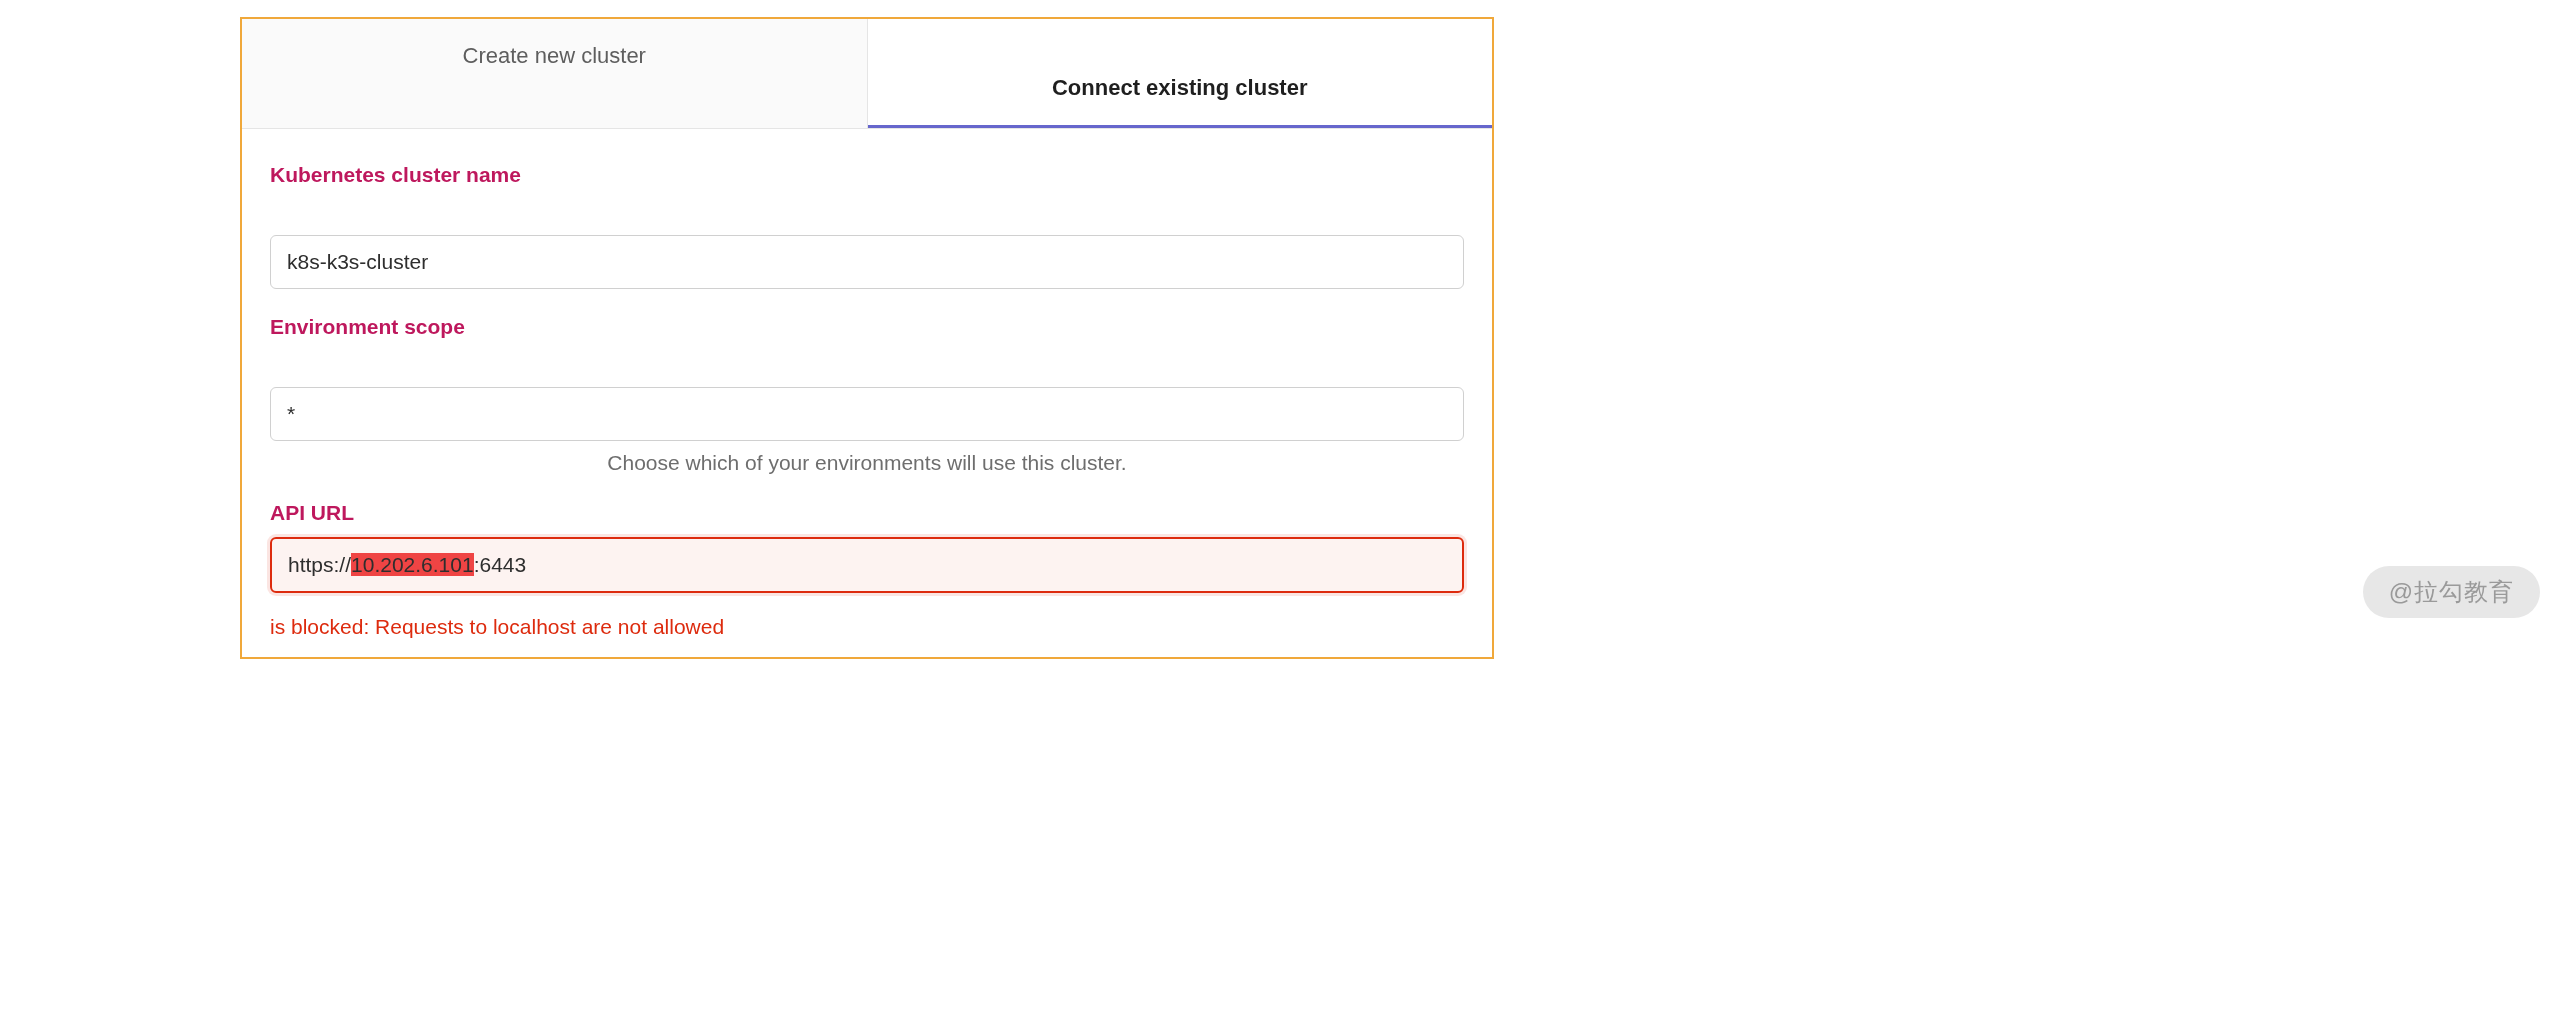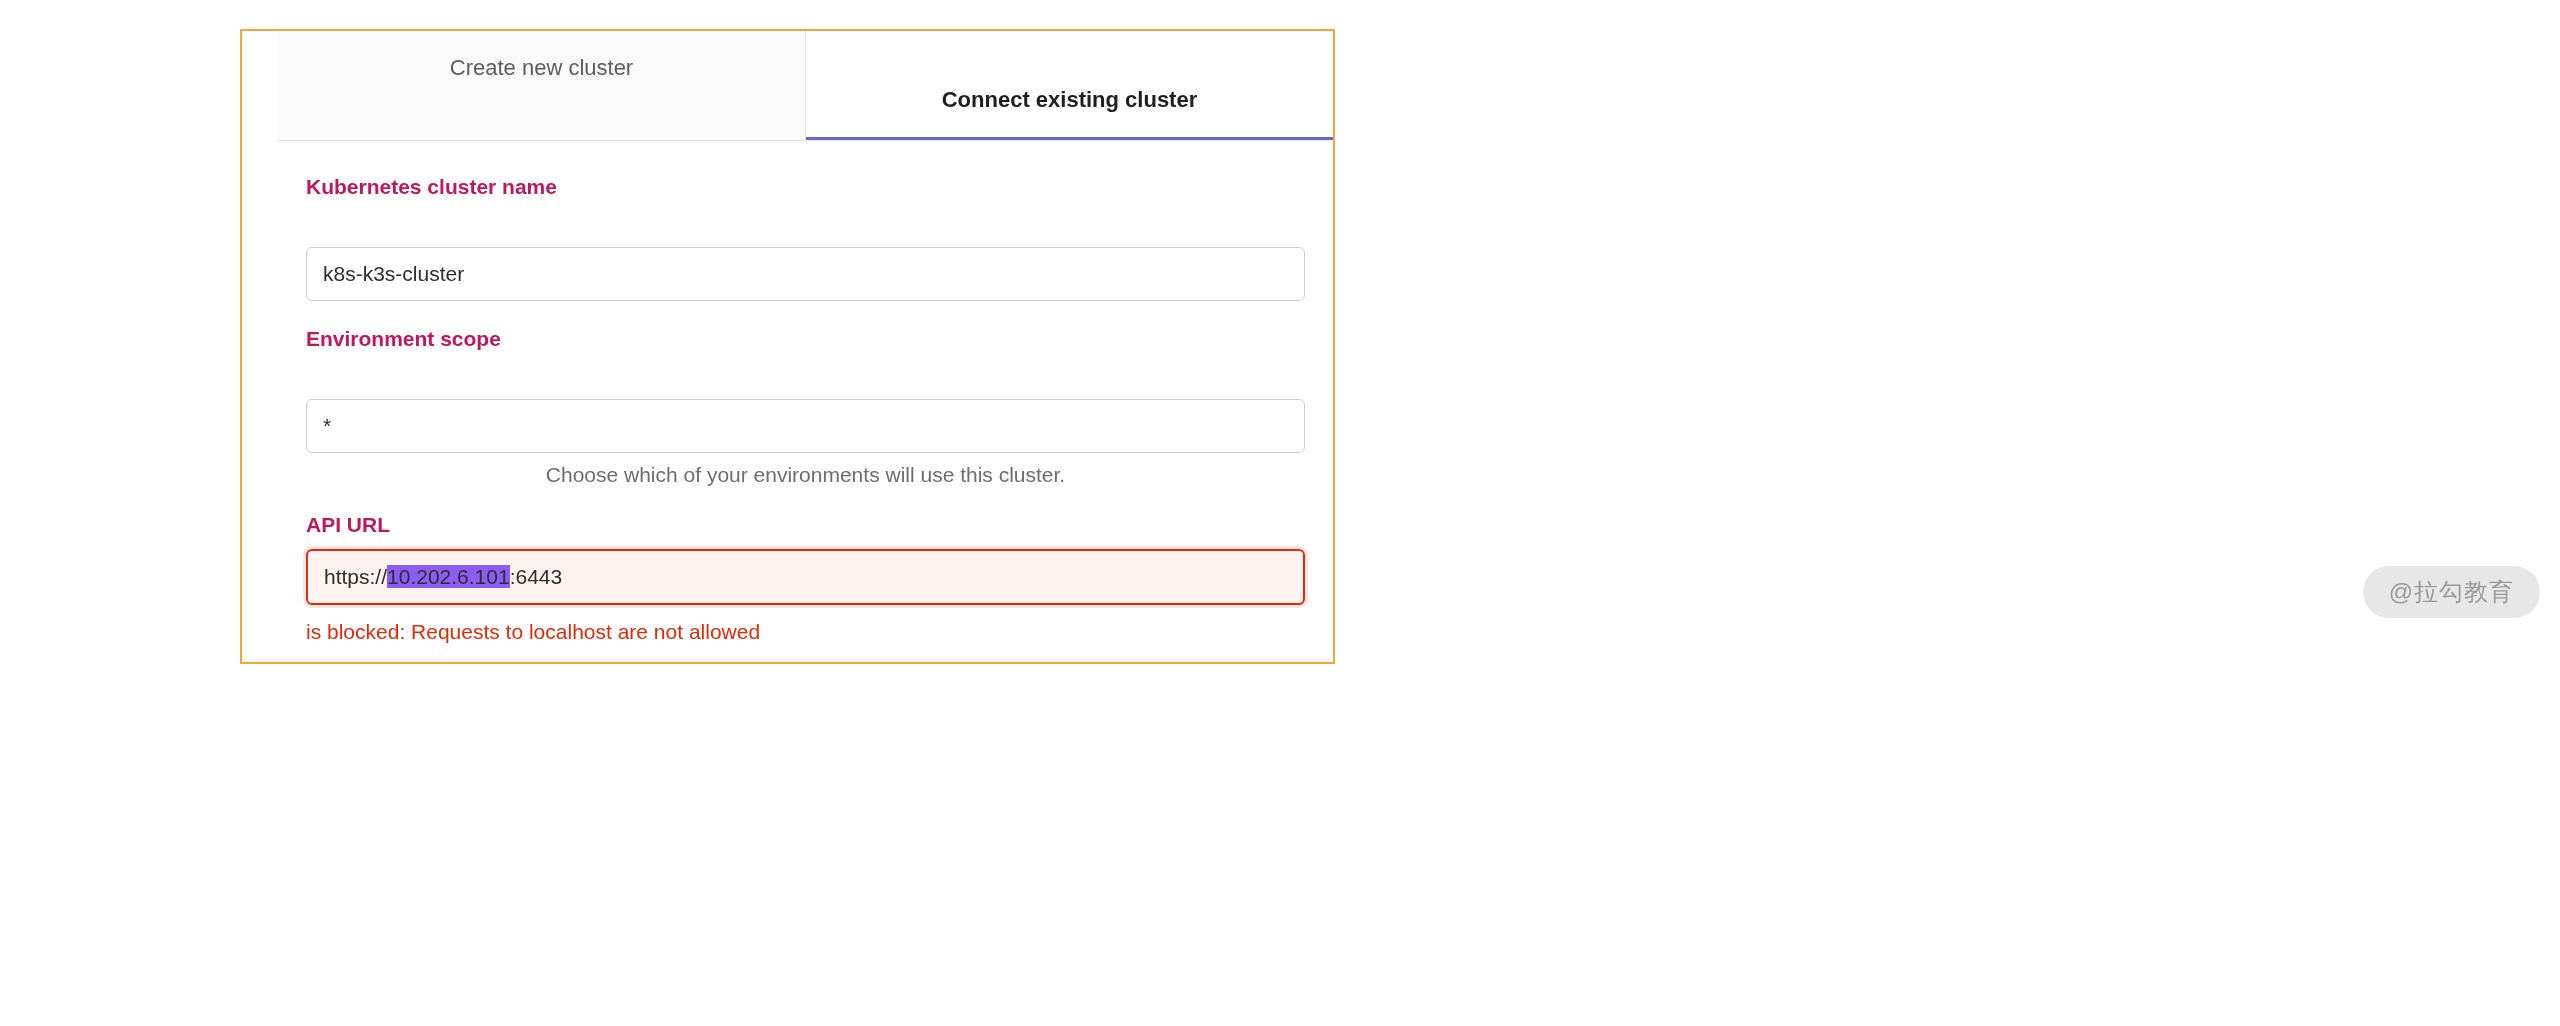--- a/index.html
+++ b/index.html
@@ -10,25 +10,24 @@
     body {
       font-family: -apple-system, BlinkMacSystemFont, "Segoe UI", Helvetica, Arial, sans-serif;
       background: #fff;
       width: 2560px;
       height: 1026px;
       position: relative;
     }
     .panel {
       position: absolute;
       left: 240px;
-      top: 29px;
-      width: 1095px;
+      top: 17px;
+      width: 1254px;
       border: 2px solid #f0a83a;
       background: #fff;
-      padding-left: 36px;
     }
     .tabs {
       display: flex;
       border-bottom: 1px solid #e5e5e5;
     }
     .tab {
       flex: 1;
       text-align: center;
       padding: 24px 0;
       font-size: 22px;
@@ -83,26 +82,26 @@
       padding: 2px;
       background: rgba(221,43,14,0.06);
       box-shadow: 0 0 0 3px rgba(221,43,14,0.12);
     }
     .input-error-content {
       padding: 12px 14px;
       font-size: 21px;
       color: #2e2e2e;
     }
     .sel {
-      background: #8b5cf6;
+      background: #ef4444;
     }
     .error-message {
       font-size: 21px;
       color: #dd2b0e;
-      margin-top: 15px;
+      margin-top: 22px;
     }
     .watermark {
       position: absolute;
       right: 20px;
       bottom: 408px;
       background: #e7e7e7;
       color: #9a9a9a;
       font-size: 24px;
       padding: 10px 26px;
       border-radius: 999px;

